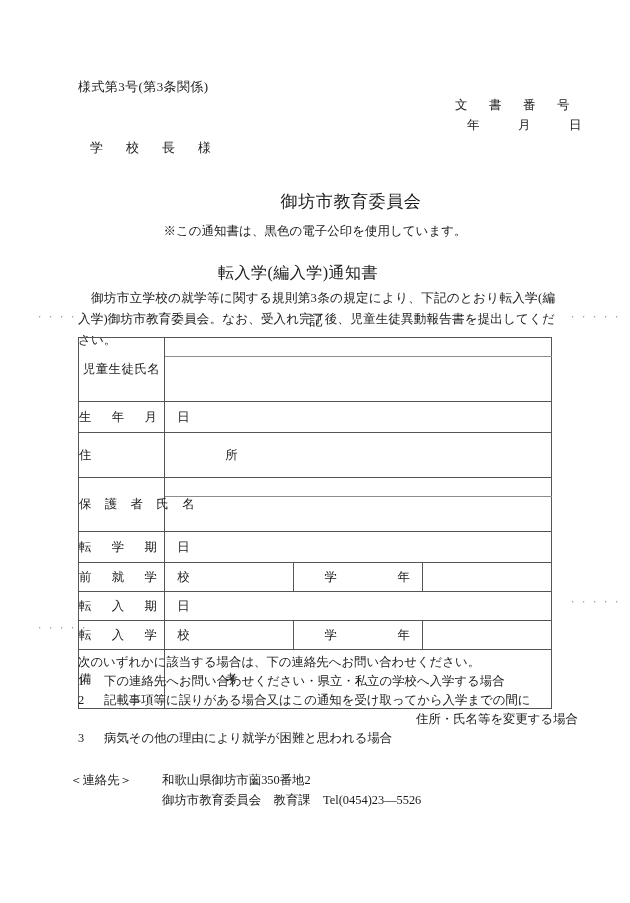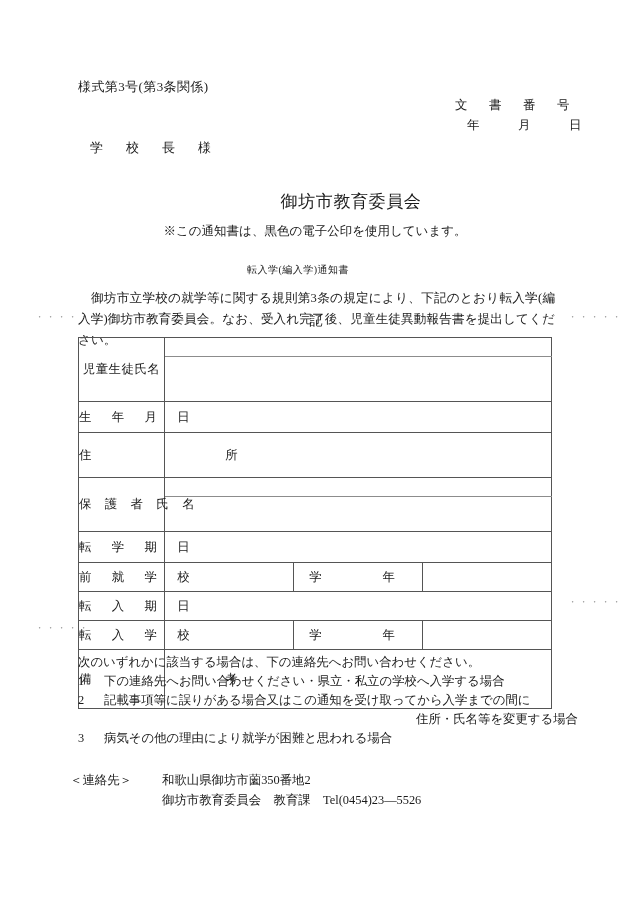--- a/index.html
+++ b/index.html
@@ -61,21 +61,21 @@
     font-size: 12.5px;
     padding-left: 30px;
     box-sizing: border-box;
   }
 
   #doc-title {
     left: 0;
     top: 263px;
     width: 596px;
     text-align: center;
-    font-size: 10px;
+    font-size: 16px;
     letter-spacing: 0.5px;
   }
 
   #intro-paragraph {
     left: 78px;
     top: 288px;
     width: 477px;
     font-size: 12.6px;
     line-height: 21px;
     text-indent: 13px;
@@ -132,21 +132,21 @@
     letter-spacing: 12px;
     padding-left: 12px;
   }
   .fill { background: #ffffff; }
   .hairline {
     border-bottom: 1px solid #8c8c8c !important;
   }
   .no-bottom { border-bottom: none !important; }
   .year-lbl {
     width: 70px;
-    text-align: center;
+    text-align: right;
     letter-spacing: 12px;
     padding-left: 12px;
   }
   .year-val { width: 59px; }
 
   .h18 { height: 18px; }
   .h28 { height: 28px; }
   .h30 { height: 30px; }
   .h34 { height: 34px; }
   .h44 { height: 44px; }

